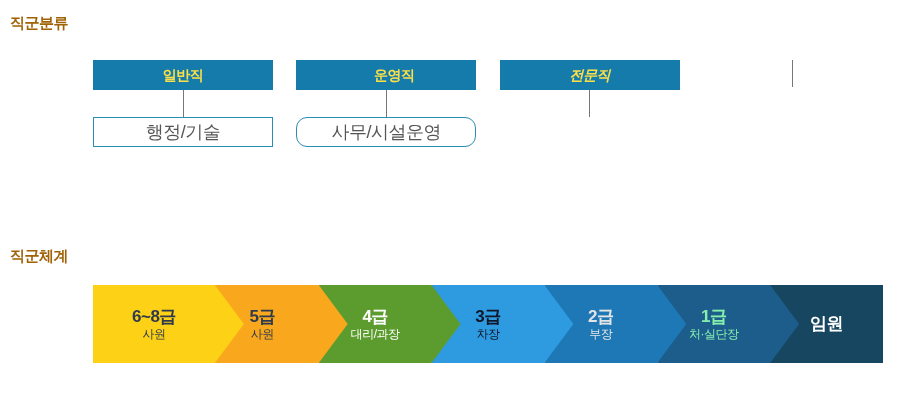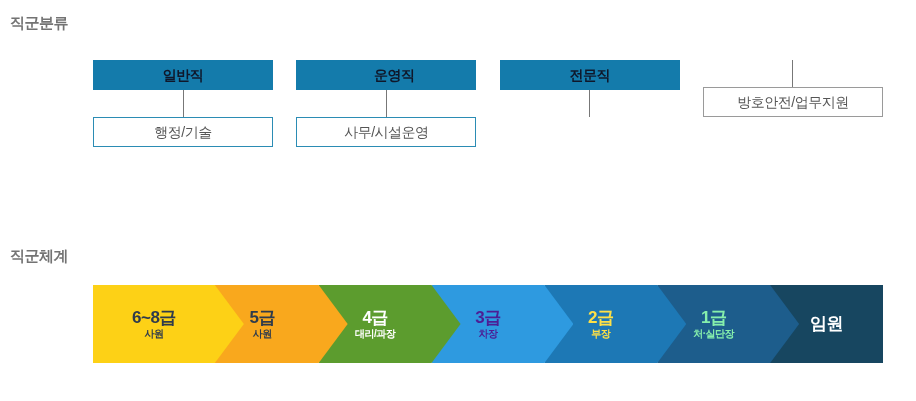--- a/index.html
+++ b/index.html
@@ -13,21 +13,21 @@
     width: 916px;
     height: 401px;
     background: #ffffff;
     overflow: hidden;
   }
   .section-title {
     position: absolute;
     left: 10px;
     font-size: 15px;
     font-weight: bold;
-    color: #737373;
+    color: #a16207;
     letter-spacing: -0.5px;
   }
   #title-classification { top: 14px; }
   #title-hierarchy { top: 247px; }
 
   
   .columns {
     position: absolute;
     left: 93px;
     top: 60px;
@@ -39,40 +39,40 @@
     width: 180px;
     display: flex;
     flex-direction: column;
     align-items: center;
   }
   .col-header {
     width: 100%;
     height: 30px;
     line-height: 30px;
     text-align: center;
-    color: #0f172a;
+    color: #fde047;
     font-size: 14px;
     font-weight: bold;
     letter-spacing: -0.5px;
     box-sizing: border-box;
   }
   .col-line {
     width: 1px;
     height: 27px;
     background: #777777;
   }
   .col-box {
     width: 100%;
     height: 30px;
     line-height: 28px;
     text-align: center;
     background: #ffffff;
     border: 1px solid;
     box-sizing: border-box;
-    font-size: 14px;
+    font-size: 18px;
     color: #555555;
     letter-spacing: -0.5px;
   }
 
   
   .band {
     position: absolute;
     left: 93px;
     top: 285px;
     width: 790px;
@@ -95,50 +95,49 @@
     justify-content: center;
     line-height: 1.25;
   }
   .chev-last .chev-inner { padding-right: 0; text-align: center; }
   .chev-grade {
     font-size: 17px;
     font-weight: bold;
     letter-spacing: -0.5px;
   }
   .chev-title {
-    font-size: 10px;
-    font-weight: bold;
+    font-size: 12px;
+    font-weight: normal;
     letter-spacing: -0.5px;
   }
 </style>
 </head>
 <body>
 
 <div class="canvas">
 
   <div class="section-title" id="title-classification">직군분류</div>
 
   <div class="columns">
       <div class="col">
         <div class="col-header" style="background: rgb(20, 123, 171);">일반직</div>
         <div class="col-line"></div>
         <div class="col-box" style="border-color: rgb(43, 140, 180);">행정/기술</div>
       </div>
       <div class="col">
         <div class="col-header" style="background: rgb(20, 123, 171); padding-left: 16px;">운영직</div>
         <div class="col-line"></div>
-        <div class="col-box" style="border-color: rgb(43, 140, 180);">사무/시설운영</div>
+        <div class="col-box" style="border-color: rgb(43, 140, 180); border-radius: 11px;">사무/시설운영</div>
       </div>
       <div class="col">
-        <div class="col-header" style="background: rgb(20, 123, 171);">전문직</div>
+        <div class="col-header" style="background: rgb(20, 123, 171); font-style: italic;">전문직</div>
         <div class="col-line"></div>
       </div>
       <div class="col">
         <div class="col-line"></div>
-        <div class="col-box" style="border-color: rgb(154, 154, 154);">방호안전/업무지원</div>
       </div>
     </div>
 
   <div class="section-title" id="title-hierarchy">직군체계</div>
 
   <div class="band">
       <div class="chev" style="left: 0%; width: calc(14.2857% + 29px); background: rgb(253, 209, 22); z-index: 7; color: rgb(47, 59, 76); padding-left: 9px;">
         <div class="chev-inner">
           <div class="chev-grade">6~8급</div>
           <div class="chev-title">사원</div>
@@ -149,27 +148,27 @@
           <div class="chev-grade">5급</div>
           <div class="chev-title">사원</div>
         </div>
       </div>
       <div class="chev" style="left: 28.5714%; width: calc(14.2857% + 29px); background: rgb(92, 156, 46); z-index: 5; color: rgb(255, 255, 255);">
         <div class="chev-inner">
           <div class="chev-grade">4급</div>
           <div class="chev-title">대리/과장</div>
         </div>
       </div>
-      <div class="chev" style="left: 42.8571%; width: calc(14.2857% + 29px); background: rgb(46, 154, 224); z-index: 4; color: #4c1d95; text-align: right;">
+      <div class="chev" style="left: 42.8571%; width: calc(14.2857% + 29px); background: rgb(46, 154, 224); z-index: 4; color: #0f172a; text-align: right;">
         <div class="chev-inner">
           <div class="chev-grade">3급</div>
           <div class="chev-title">차장</div>
         </div>
       </div>
-      <div class="chev" style="left: 57.1429%; width: calc(14.2857% + 29px); background: rgb(29, 120, 181); z-index: 3; color: #fde047;">
+      <div class="chev" style="left: 57.1429%; width: calc(14.2857% + 29px); background: rgb(29, 120, 181); z-index: 3; color: #e5e5e5;">
         <div class="chev-inner">
           <div class="chev-grade">2급</div>
           <div class="chev-title">부장</div>
         </div>
       </div>
       <div class="chev" style="left: 71.4286%; width: calc(14.2857% + 29px); background: rgb(29, 93, 140); z-index: 2; color: #86efac;">
         <div class="chev-inner">
           <div class="chev-grade">1급</div>
           <div class="chev-title">처·실단장</div>
         </div>

